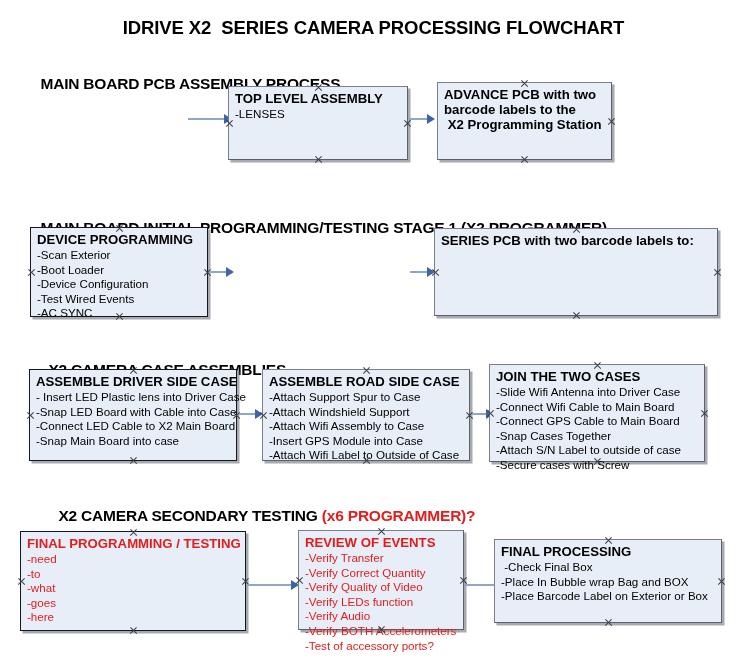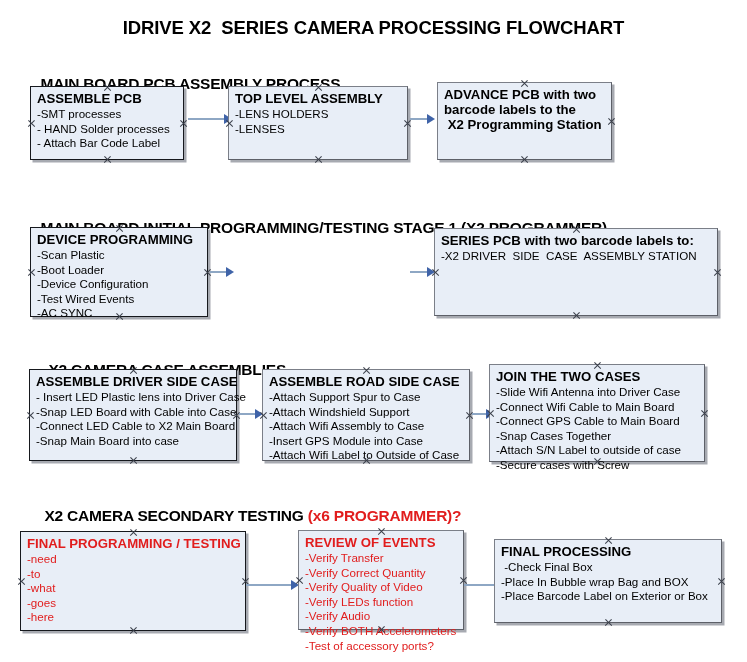--- a/index.html
+++ b/index.html
@@ -136,42 +136,29 @@
 <body>
 
 <div id="canvas">
 
   <div class="doc-title">IDRIVE X2  SERIES CAMERA PROCESSING FLOWCHART</div>
 
   <div class="section-head" style="left:24px; top:57px;">
     <span>MAIN BOARD PCB ASSEMBLY PROCESS</span>
   </div>
 
-  <div class="node" style="left:30px; top:86px; width:154px; height:74px;">
-    <div class="node-inner">
-      <div class="node-title">ASSEMBLE PCB</div>
-      <div class="node-line">-SMT processes</div>
-      <div class="node-line">- HAND Solder processes</div>
-      <div class="node-line">- Attach Bar Code Label</div>
-    </div>
-    <span class="handle" style="left:50%; top:0;"></span>
-    <span class="handle" style="left:50%; top:100%;"></span>
-    <span class="handle" style="left:0; top:50%;"></span>
-    <span class="handle" style="left:100%; top:50%;"></span>
-  </div>
 
   <div class="arrow" style="left:188px; top:114px; width:44px;">
     <span class="shaft"></span>
     <span class="head"></span>
   </div>
 
   <div class="node gray-edge" style="left:228px; top:86px; width:180px; height:74px;">
     <div class="node-inner">
       <div class="node-title">TOP LEVEL ASSEMBLY</div>
-      <div class="node-line">-LENS HOLDERS</div>
       <div class="node-line">-LENSES</div>
     </div>
     <span class="handle" style="left:50%; top:0;"></span>
     <span class="handle" style="left:50%; top:100%;"></span>
     <span class="handle" style="left:0; top:50%;"></span>
     <span class="handle" style="left:100%; top:50%;"></span>
   </div>
 
   <div class="arrow" style="left:410px; top:114px; width:25px;">
     <span class="shaft"></span>
@@ -189,21 +176,21 @@
     <span class="handle" style="left:100%; top:50%;"></span>
   </div>
 
   <div class="section-head" style="left:24px; top:201px;">
     <span>MAIN BOARD INITIAL PROGRAMMING/TESTING STAGE 1 (X2 PROGRAMMER)</span>
   </div>
 
   <div class="node" style="left:30px; top:227px; width:178px; height:90px;">
     <div class="node-inner">
       <div class="node-title">DEVICE PROGRAMMING</div>
-      <div class="node-line">-Scan Plastic</div>
+      <div class="node-line">-Scan Exterior</div>
       <div class="node-line">-Boot Loader</div>
       <div class="node-line">-Device Configuration</div>
       <div class="node-line">-Test Wired Events</div>
       <div class="node-line">-AC SYNC</div>
     </div>
     <span class="handle" style="left:50%; top:0;"></span>
     <span class="handle" style="left:50%; top:100%;"></span>
     <span class="handle" style="left:0; top:50%;"></span>
     <span class="handle" style="left:100%; top:50%;"></span>
   </div>
@@ -215,21 +202,20 @@
 
 
   <div class="arrow" style="left:410px; top:267px; width:25px;">
     <span class="shaft"></span>
     <span class="head"></span>
   </div>
 
   <div class="node gray-edge" style="left:434px; top:228px; width:284px; height:88px;">
     <div class="node-inner">
       <div class="node-title">SERIES PCB with two barcode labels to:</div>
-      <div class="node-line">-X2 DRIVER  SIDE  CASE  ASSEMBLY STATION</div>
     </div>
     <span class="handle" style="left:50%; top:0;"></span>
     <span class="handle" style="left:50%; top:100%;"></span>
     <span class="handle" style="left:0; top:50%;"></span>
     <span class="handle" style="left:100%; top:50%;"></span>
   </div>
 
   <div class="section-head" style="left:32px; top:343px;">
     <span>X2 CAMERA CASE ASSEMBLIES</span>
   </div>
@@ -282,21 +268,21 @@
       <div class="node-line">-Snap Cases Together</div>
       <div class="node-line">-Attach S/N Label to outside of case</div>
       <div class="node-line">-Secure cases with Screw</div>
     </div>
     <span class="handle" style="left:50%; top:0;"></span>
     <span class="handle" style="left:50%; top:100%;"></span>
     <span class="handle" style="left:0; top:50%;"></span>
     <span class="handle" style="left:100%; top:50%;"></span>
   </div>
 
-  <div class="section-head" style="left:28px; top:489px;">
+  <div class="section-head" style="left:42px; top:489px;">
     <span>X2 CAMERA SECONDARY TESTING </span><span class="accent">(x6 PROGRAMMER)?</span>
   </div>
 
   <div class="node red" style="left:20px; top:531px; width:226px; height:100px;">
     <div class="node-inner">
       <div class="node-title">FINAL PROGRAMMING / TESTING</div>
       <div class="node-line">-need</div>
       <div class="node-line">-to</div>
       <div class="node-line">-what</div>
       <div class="node-line">-goes</div>

